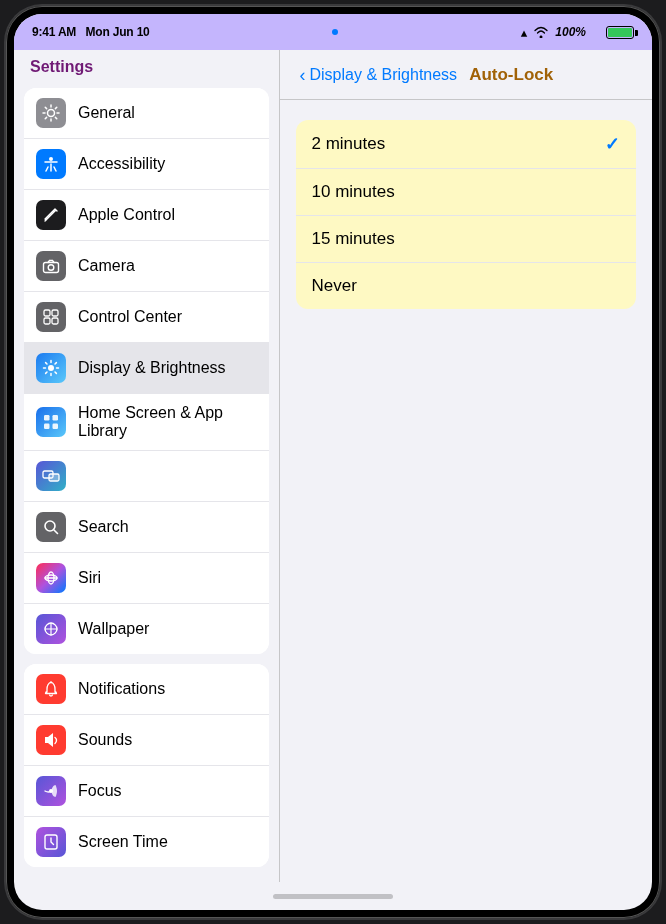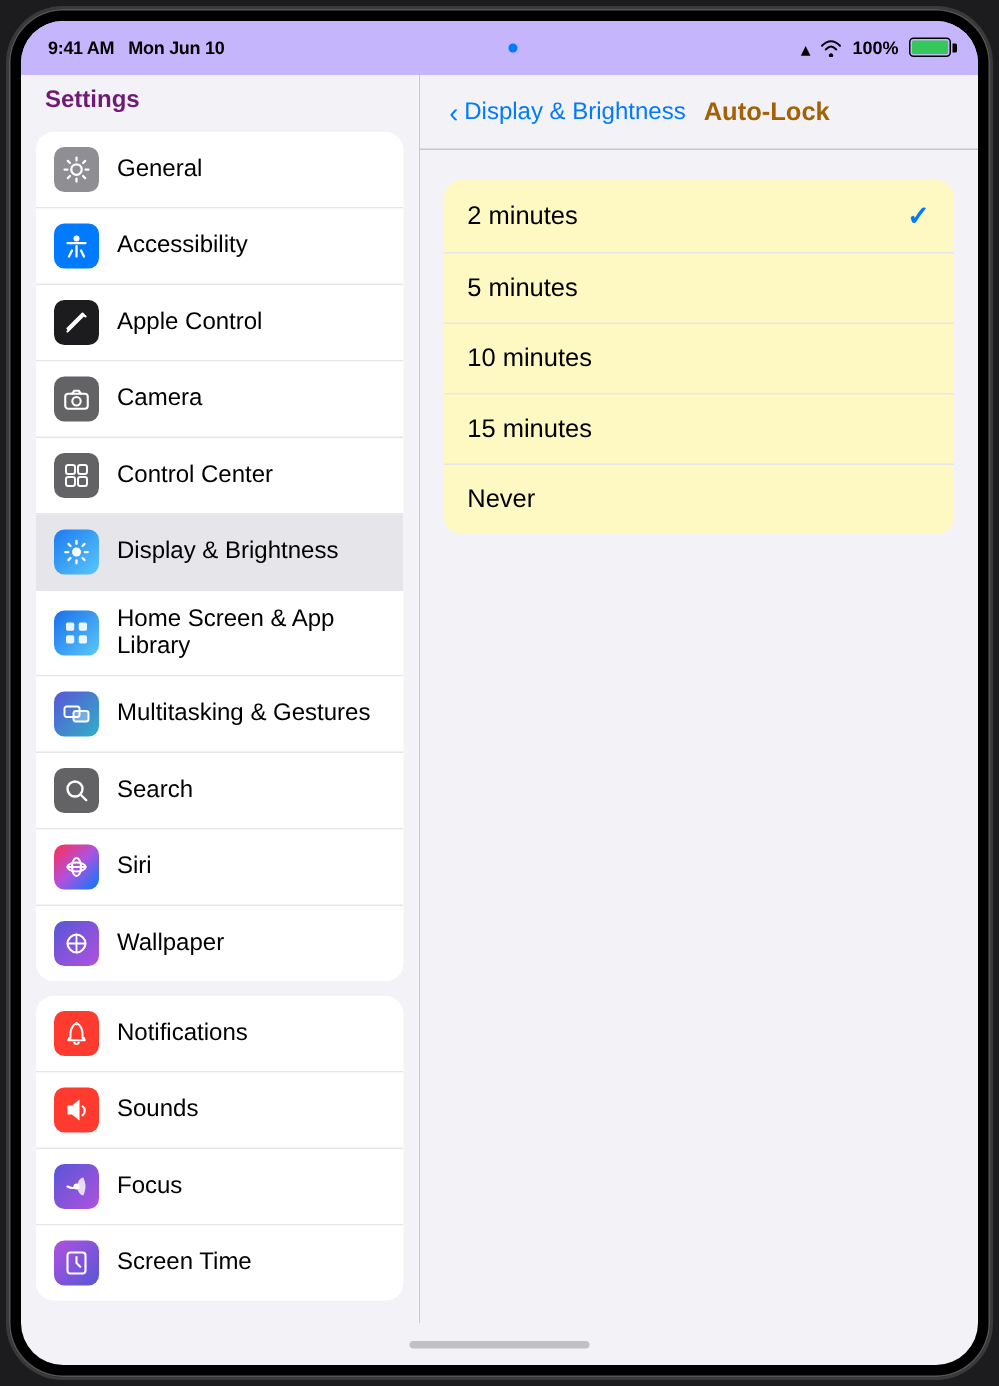--- a/index.html
+++ b/index.html
@@ -67,22 +67,23 @@
       gap: 6px;
     }
 
     .wifi-icon {
       font-size: 13px;
       color: #000;
     }
 
     .battery-container {
       display: flex;
-      align-items: flex-start;
-      gap: 7px;
+      align-items: flex-end;
+      gap: 20px;
+      font-style: italic;
     }
 
     .battery-text {
       font-size: 12px;
       font-weight: 600;
       color: #000;
     }
 
     .battery-icon {
       width: 28px;
@@ -408,21 +409,20 @@
             </div>
             <span class="item-label">Home Screen &amp; App Library</span>
           </div>
           <div class="sidebar-item">
             <div class="item-icon bg-gradient-multi">
               <svg width="18" height="18" viewBox="0 0 18 18" fill="none">
                 <rect x="1" y="4" width="10" height="7" rx="1.5" stroke="white" stroke-width="1.3"></rect>
                 <rect x="7" y="7" width="10" height="7" rx="1.5" fill="white" fill-opacity="0.3" stroke="white" stroke-width="1.3"></rect>
               </svg>
             </div>
-            <span class="item-label">Multitasking &amp; Gestures</span>
           </div>
           <div class="sidebar-item">
             <div class="item-icon" style="background:#636366;">
               <svg width="18" height="18" viewBox="0 0 18 18" fill="none">
                 <circle cx="8" cy="8" r="5" stroke="white" stroke-width="1.6"></circle>
                 <path d="M12 12l3.5 3.5" stroke="white" stroke-width="1.6" stroke-linecap="round"></path>
               </svg>
             </div>
             <span class="item-label">Search</span>
           </div>
@@ -501,23 +501,20 @@
           </div>
           <span class="nav-title">Auto-Lock</span>
         </div>
 
         <div class="options-group">
           <div class="option-item">
             <span class="option-label">2 minutes</span>
             <span class="checkmark">✓</span>
           </div>
           <div class="option-item">
-            <span class="option-label">5 minutes</span>
-          </div>
-          <div class="option-item">
             <span class="option-label">10 minutes</span>
           </div>
           <div class="option-item">
             <span class="option-label">15 minutes</span>
           </div>
           <div class="option-item">
             <span class="option-label">Never</span>
           </div>
         </div>
       </div>

